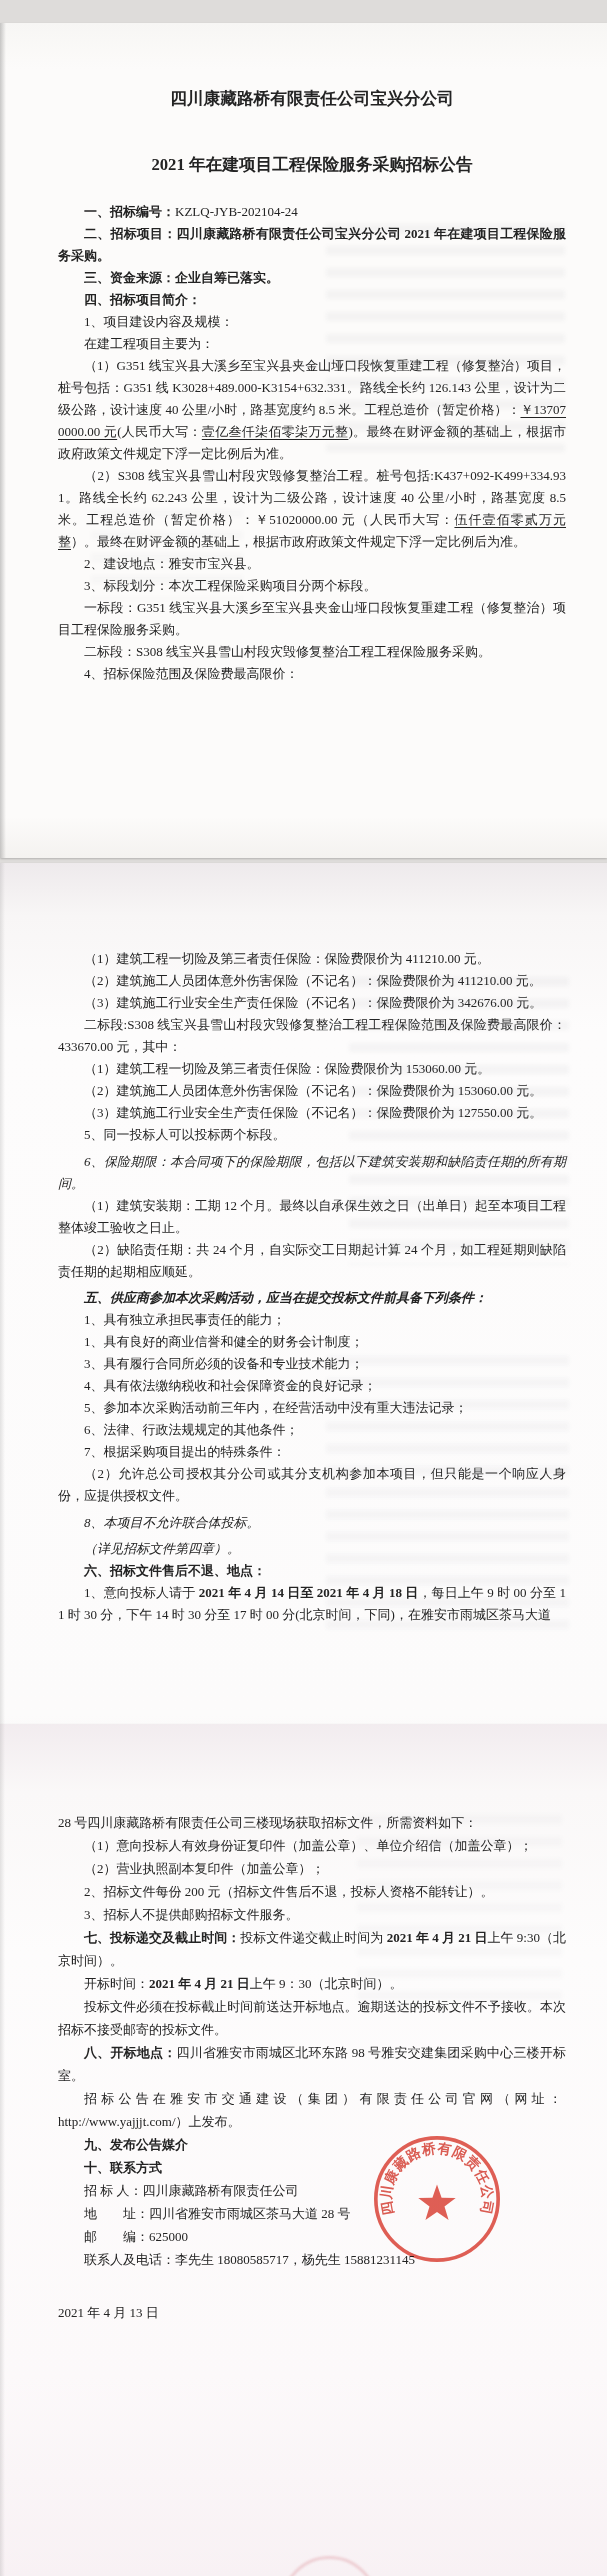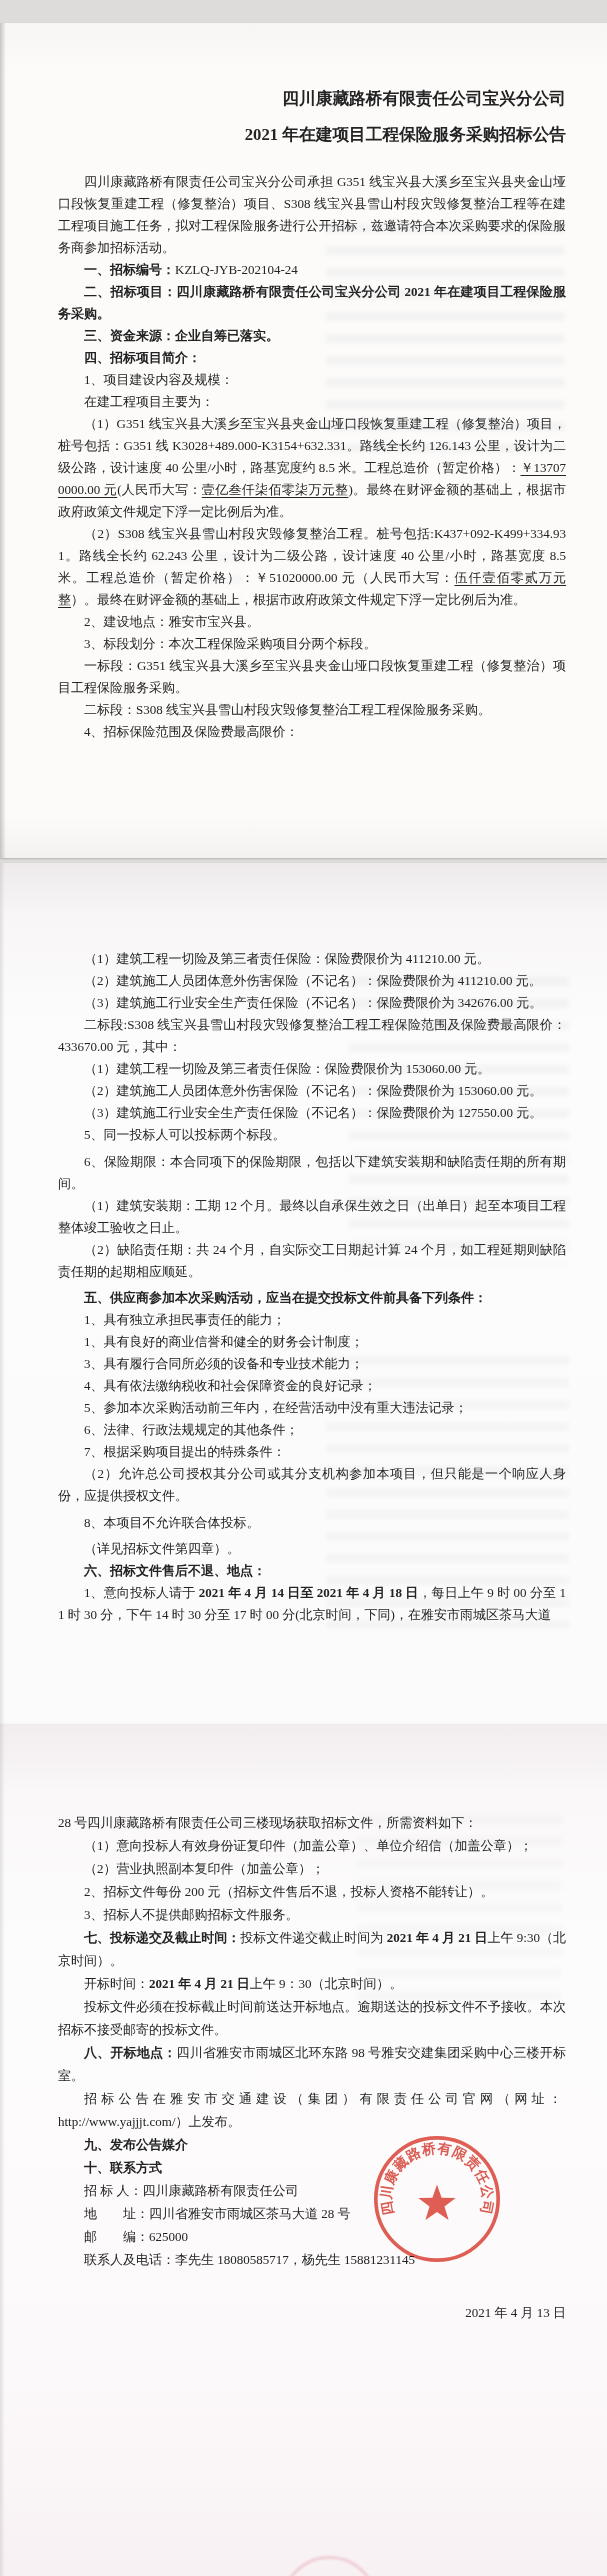--- a/index.html
+++ b/index.html
@@ -13,25 +13,25 @@
          background:linear-gradient(180deg,#eeeaec 0,#f8f6f6 53px,#fdfcfc 167px,#fcfbfb 88%,#f3eff1 100%);}
   .page3{top:1724px;height:852px;padding-top:87px;
          background:linear-gradient(180deg,#f2ecef 0,#faf8f8 68px,#fdfcfc 228px,#fcf9fa 653px,#f8f1f4 100%);}
   .page1::before{content:"";position:absolute;left:0;top:0;bottom:0;width:6px;
          background:linear-gradient(90deg,rgba(80,80,80,.30),rgba(0,0,0,0));}
   .page2::before,.page3::before{content:"";position:absolute;left:0;top:0;bottom:0;width:4.6px;
          background:linear-gradient(90deg,rgba(110,110,110,.18),rgba(0,0,0,0));}
   .blk{margin:0;font-size:13px;line-height:22px;text-align:justify;text-indent:2em;
        word-break:break-all;}
   .page3 .blk{line-height:23px;}
-  .title{font-size:16.7px;font-weight:700;text-align:right;text-indent:0;line-height:36px;}
-  .tgap{margin-bottom:18px;}
+  .title{font-size:16.7px;font-weight:700;text-align:center;text-indent:0;line-height:36px;}
+  .tgap{margin-bottom:18px;margin-top:30px;}
   .noind{text-indent:0;}
-  .right{text-align:right;text-indent:0;}
-  .mt1{margin-top:4.6px;}
+  .right{text-indent:0;}
+  .mt1{margin-top:4.6px;font-style:italic;}
   .datemt{margin-top:30px;}
   .b{font-weight:700;}
   .u{text-decoration:underline;text-underline-offset:3px;}
   .ls{letter-spacing:.32em;}
   
   .bleed{position:absolute;pointer-events:none;filter:blur(2.3px);opacity:.55;
          background:repeating-linear-gradient(180deg,rgba(100,106,118,.10) 0 9px,rgba(0,0,0,0) 9px 22px);}
   .bleed.b1{left:326px;top:201px;width:239px;height:228px;}
   .bleed.b2{left:91px;top:486px;width:152px;height:91px;opacity:.3;}
   .bleed.b3{left:349px;top:114px;width:220px;height:288px;}
@@ -45,21 +45,20 @@
 </head>
 <body>
 
 <div class="doc">
 
   <section class="page page1">
     <div class="bleed b1"></div>
     <div class="bleed b2"></div>
   <p class="blk title"><span>四川康藏路桥有限责任公司宝兴分公司</span></p>
       <p class="blk title tgap"><span>2021 年在建项目工程保险服务采购招标公告</span></p>
-      <p class="blk"><span>四川康藏路桥有限责任公司宝兴分公司承担 G351 线宝兴县大溪乡至宝兴县夹金山垭口段恢复重建工程（修复整治）项目、S308 线宝兴县雪山村段灾毁修复整治工程等在建工程项目施工任务，拟对工程保险服务进行公开招标，兹邀请符合本次采购要求的保险服务商参加招标活动。</span></p>
       <p class="blk"><span class="b">一、招标编号：</span><span>KZLQ-JYB-202104-24</span></p>
       <p class="blk"><span class="b">二、招标项目：四川康藏路桥有限责任公司宝兴分公司 2021 年在建项目工程保险服务采购。</span></p>
       <p class="blk"><span class="b">三、资金来源：企业自筹已落实。</span></p>
       <p class="blk"><span class="b">四、招标项目简介：</span></p>
       <p class="blk"><span>1、项目建设内容及规模：</span></p>
       <p class="blk"><span>在建工程项目主要为：</span></p>
       <p class="blk"><span>（1）G351 线宝兴县大溪乡至宝兴县夹金山垭口段恢复重建工程（修复整治）项目，桩号包括：G351 线 K3028+489.000-K3154+632.331。路线全长约 126.143 公里，设计为二级公路，设计速度 40 公里/小时，路基宽度约 8.5 米。工程总造价（暂定价格）：</span><span class="u">￥137070000.00 元</span><span>(人民币大写：</span><span class="u">壹亿叁仟柒佰零柒万元整</span><span>)。最终在财评金额的基础上，根据市政府政策文件规定下浮一定比例后为准。</span></p>
       <p class="blk"><span>（2）S308 线宝兴县雪山村段灾毁修复整治工程。桩号包括:K437+092-K499+334.931。路线全长约 62.243 公里，设计为二级公路，设计速度 40 公里/小时，路基宽度 8.5 米。工程总造价（暂定价格）：￥51020000.00 元（人民币大写：</span><span class="u">伍仟壹佰零贰万元整</span><span>）。最终在财评金额的基础上，根据市政府政策文件规定下浮一定比例后为准。</span></p>
       <p class="blk"><span>2、建设地点：雅安市宝兴县。</span></p>
       <p class="blk"><span>3、标段划分：本次工程保险采购项目分两个标段。</span></p>

